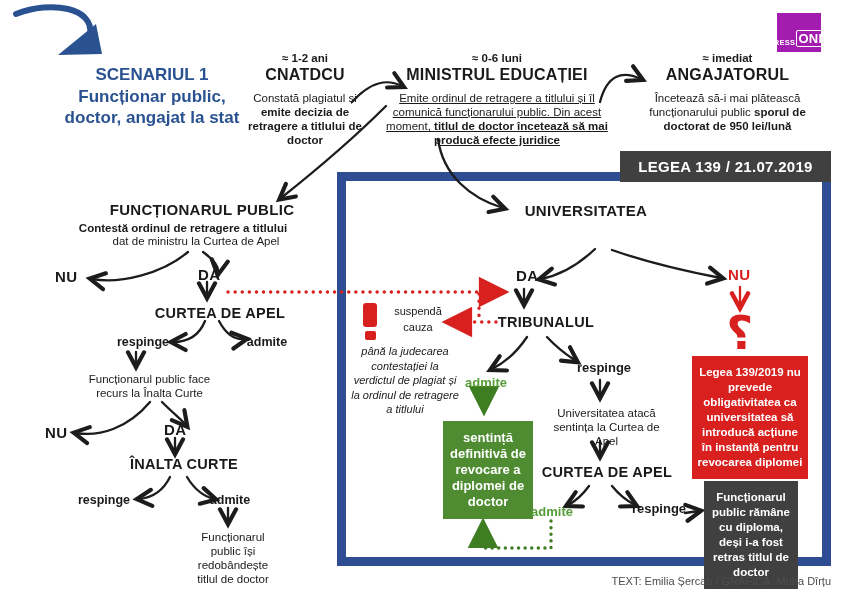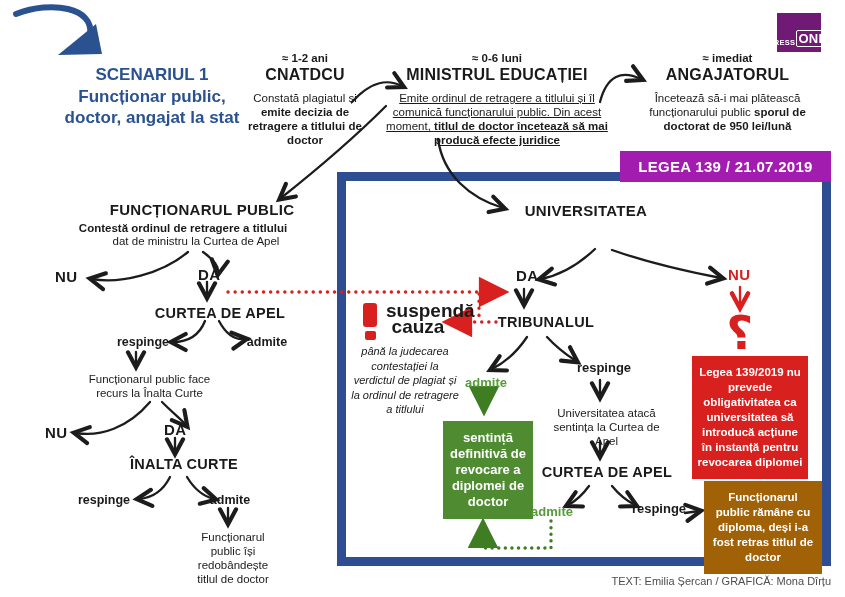--- a/index.html
+++ b/index.html
@@ -12,30 +12,30 @@
   .red{color:#d8201f;}
   .green{color:#569d39;}
   .small{font-size:11.5px;line-height:14px;}
   .duration{font-size:11.5px;font-weight:bold;margin-bottom:2px;}
   .stepname{font-size:16px;font-weight:bold;margin-bottom:7px;letter-spacing:.2px;}
   .nodehead{font-size:14.5px;font-weight:bold;letter-spacing:.3px;margin-left:6px;}
   .branch{font-size:12.5px;font-weight:bold;}
   .yesno{font-size:15px;font-weight:bold;letter-spacing:.5px;}
   
   #lawbox{position:absolute;left:337px;top:172px;width:494px;height:394px;border:9px solid #2e4d92;box-sizing:border-box;background:transparent;}
-  #lawheader{position:absolute;left:620px;top:151px;width:211px;height:31px;background:#a21caf;color:#fff;font-size:15px;font-weight:bold;line-height:31px;text-align:center;letter-spacing:.3px;}
+  #lawheader{position:absolute;left:620px;top:151px;width:211px;height:31px;background:#404040;color:#fff;font-size:15px;font-weight:bold;line-height:31px;text-align:center;letter-spacing:.3px;}
   
-  #logo{position:absolute;left:777px;top:13px;width:44px;height:39px;background:#701a75;display:flex;align-items:flex-end;justify-content:center;padding-bottom:5px;box-sizing:border-box;}
+  #logo{position:absolute;left:777px;top:13px;width:44px;height:39px;background:#a21caf;display:flex;align-items:flex-end;justify-content:center;padding-bottom:5px;box-sizing:border-box;}
   #logo .press{color:#fff;font-size:7.5px;font-weight:bold;letter-spacing:.3px;}
   #logo .one{color:#fff;font-size:13px;font-weight:bold;border:1px solid #fff;border-radius:2px;padding:0 1px;margin-left:1px;letter-spacing:.3px;}
   
   .fillbox{position:absolute;color:#fff;font-weight:bold;text-align:center;box-sizing:border-box;}
   #sentencebox{left:443px;top:421px;width:90px;background:#4f8c31;font-size:13px;line-height:16px;padding:9px 4px;}
   #lawgapbox{left:692px;top:356px;width:116px;background:#d8201f;font-size:11.5px;line-height:15px;padding:9px 5px;}
-  #keepsbox{left:704px;top:481px;width:118px;background:#a16207;font-size:11.5px;line-height:15px;padding:9px 8px;}
+  #keepsbox{left:704px;top:481px;width:94px;background:#404040;font-size:11.5px;line-height:15px;padding:9px 8px;}
   
   #bang-bar{position:absolute;left:363px;top:303px;width:14px;height:24px;background:#d8201f;border-radius:3px;}
   #bang-dot{position:absolute;left:365px;top:331px;width:11px;height:9px;background:#d8201f;border-radius:2px;}
   #qmark{position:absolute;left:712px;top:306px;width:56px;text-align:center;font-size:46px;font-weight:bold;color:#d8201f;transform:scaleX(-1);font-family:"DejaVu Sans",sans-serif;}
   #credit{position:absolute;left:500px;top:575px;width:331px;text-align:right;font-size:11px;color:#4d4d4d;}
   svg.layer{position:absolute;left:0;top:0;pointer-events:none;}
   .italic{font-style:italic;}
 </style>
 </head>
 <body>
@@ -162,21 +162,21 @@
   <div class="t center branch" style="left:200px;top:493px;width:60px;">admite</div>
   <div class="t center small" style="left:190px;top:530px;width:86px;">Funcționarul public își redobândește titlul de doctor</div>
 
   <div class="t center nodehead" style="left:480px;top:202px;width:200px;font-size:15px;">UNIVERSITATEA</div>
   <div class="t yesno" style="left:516px;top:267px;width:30px;">DA</div>
   <div class="t yesno red" style="left:728px;top:266px;width:34px;">NU</div>
   <div class="t center nodehead" style="left:475px;top:314px;width:130px;">TRIBUNALUL</div>
 
   <div id="bang-bar"></div>
   <div id="bang-dot"></div>
-  <div class="t center" style="left:386px;top:303px;width:64px;font-size:19px;font-weight:bold;line-height:16px;">suspendă cauza</div>
+  <div class="t center" style="left:386px;top:303px;width:64px;font-size:11px;font-weight:normal;line-height:16px;">suspendă cauza</div>
   <div class="t center italic" style="left:350px;top:344px;width:110px;font-size:11px;line-height:14.5px;">până la judecarea contestației la verdictul de plagiat și la ordinul de retragere a titlului</div>
 
   <div class="t center green" style="left:458px;top:375px;width:56px;font-size:13px;font-weight:bold;">admite</div>
   <div class="t center branch" style="left:573px;top:360px;width:62px;font-size:13px;">respinge</div>
 
   <div id="sentencebox" class="fillbox">sentință definitivă de revocare a diplomei de doctor</div>
 
   <div class="t center small" style="left:549px;top:406px;width:115px;">Universitatea atacă sentința la Curtea de Apel</div>
   <div class="t center nodehead" style="left:526px;top:464px;width:150px;">CURTEA DE APEL</div>
   <div class="t center green" style="left:524px;top:504px;width:56px;font-size:13px;font-weight:bold;">admite</div>

